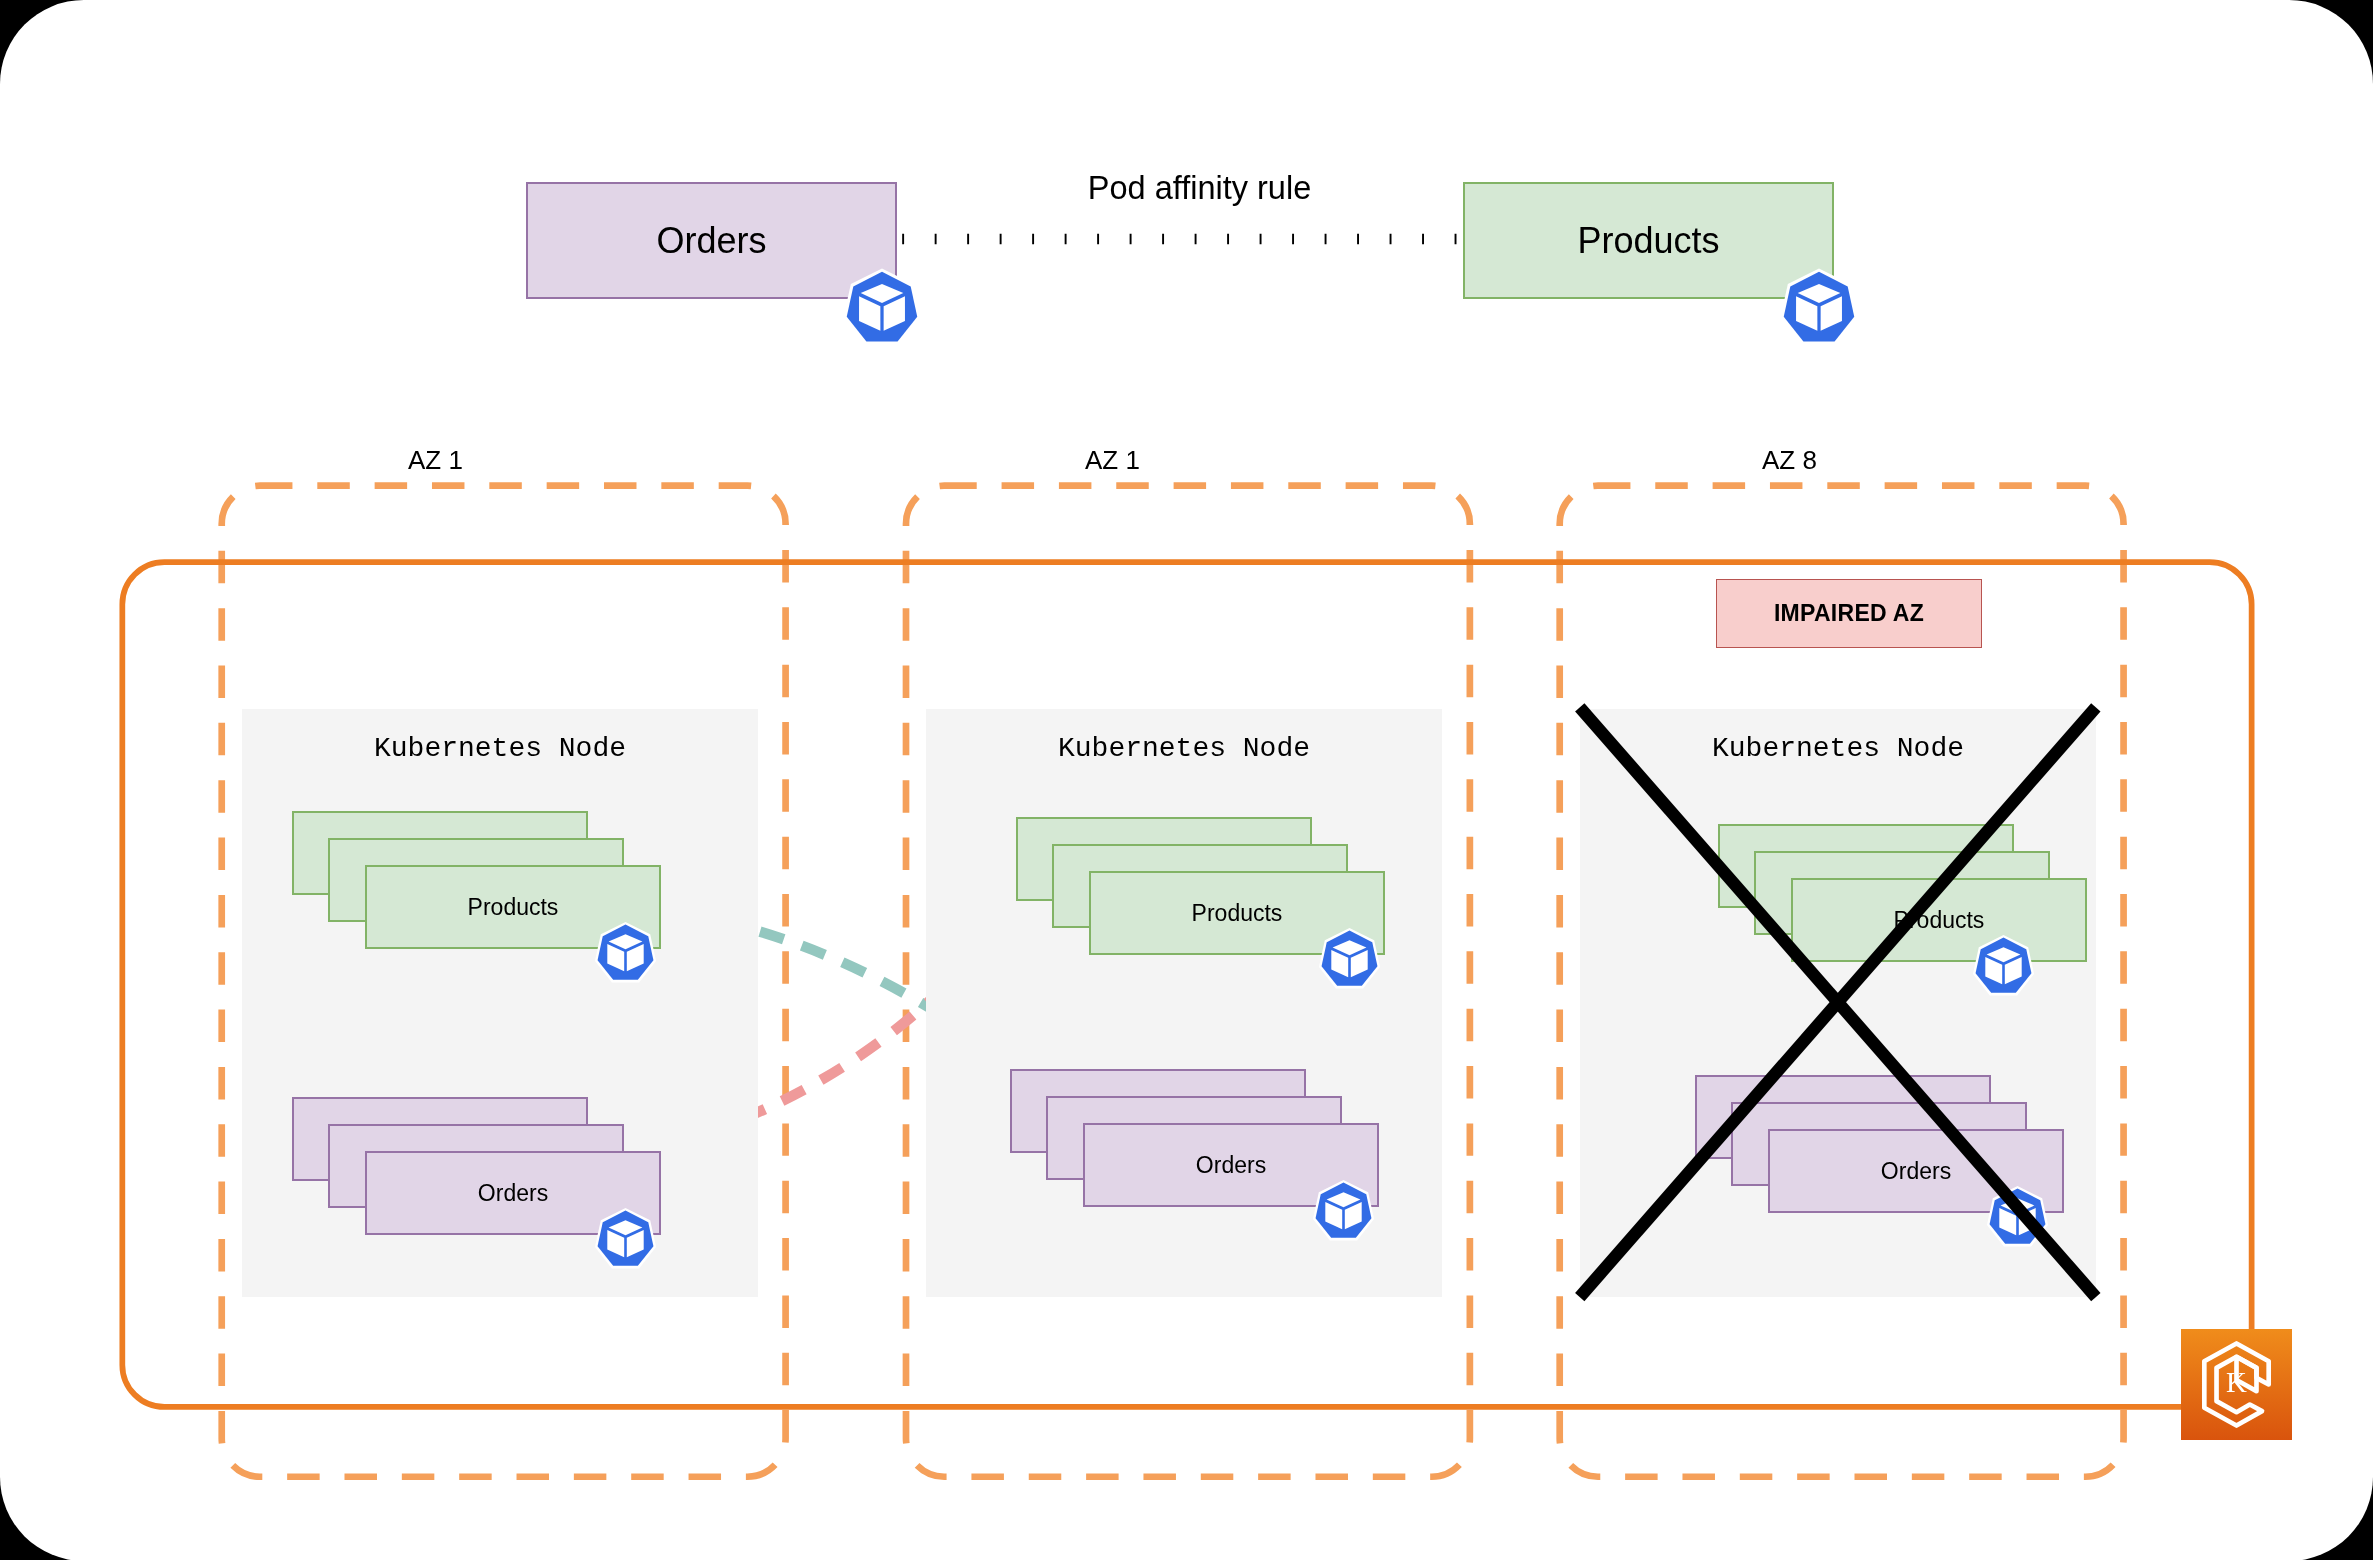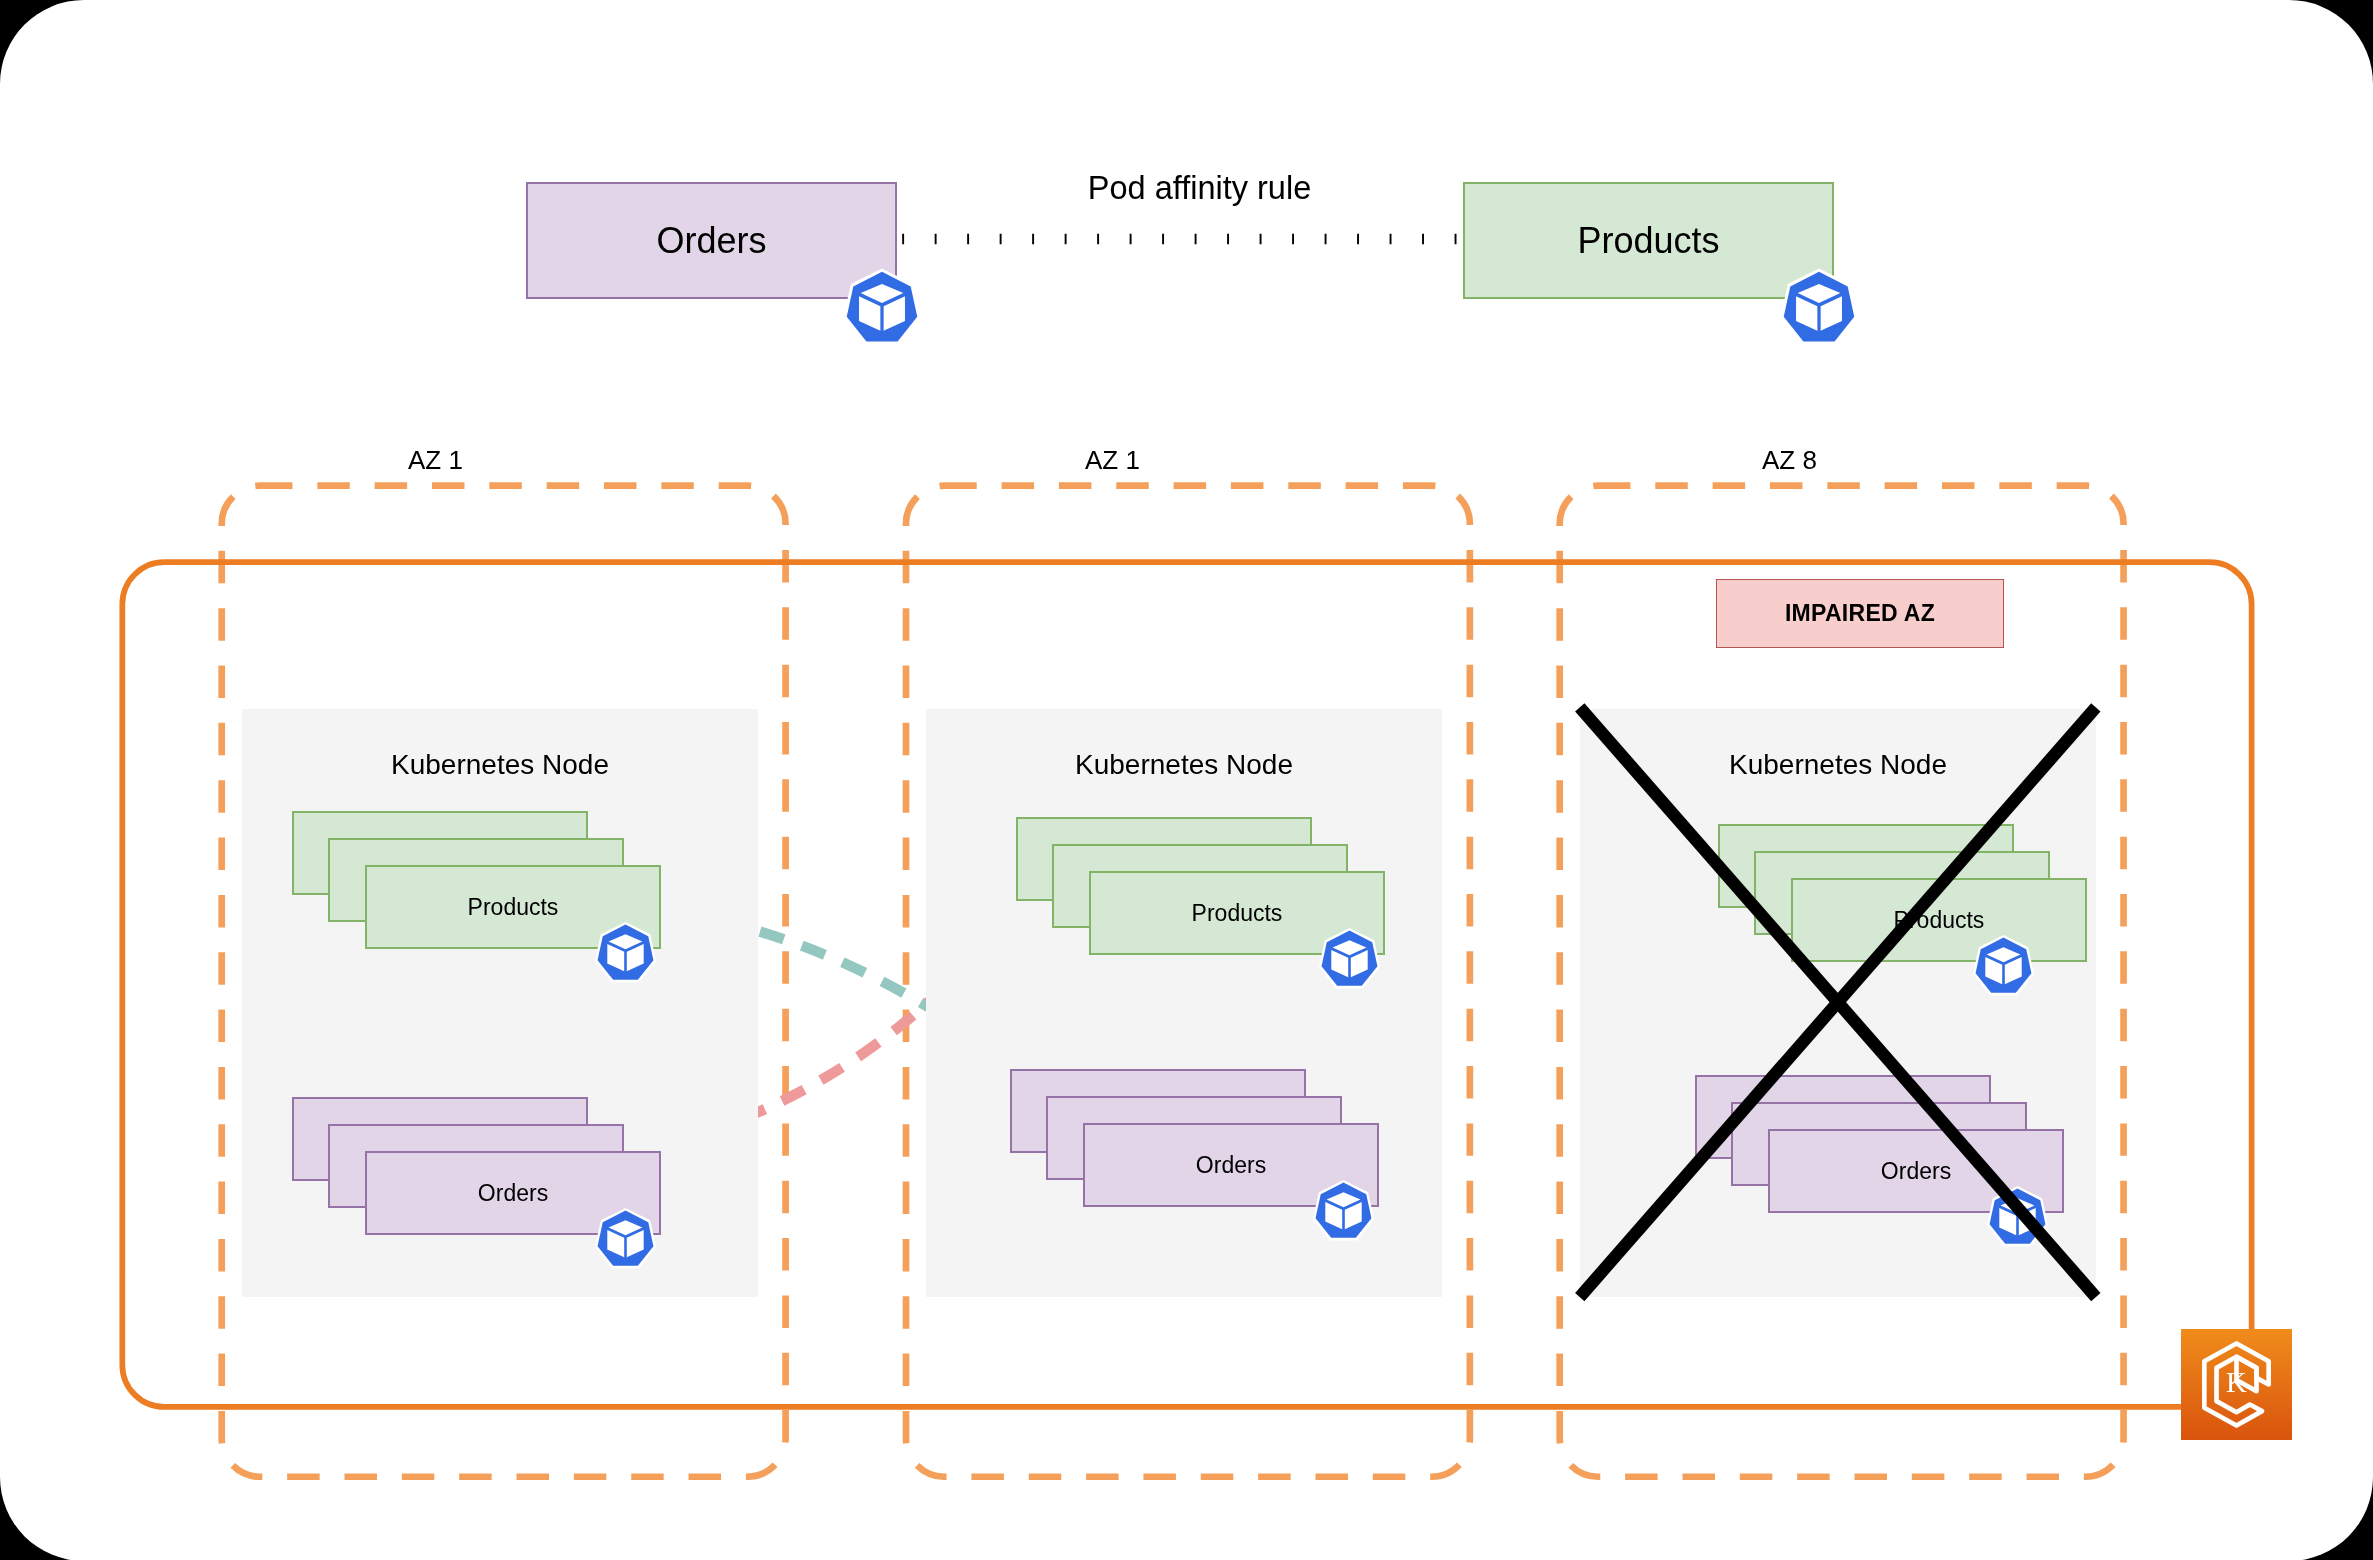--- a/index.html
+++ b/index.html
@@ -78,24 +78,25 @@
     box-sizing: border-box;
     width: 516px;
     height: 588px;
     background: #f4f4f4;
   }
   .node-1 { left: 242px; top: 709px; }
   .node-2 { left: 926px; top: 709px; }
   .node-3 { left: 1580px; top: 709px; }
   .node-title {
     position: absolute;
-    top: 40px; left: 0; right: 0;
+    top: 24px; left: 0; right: 0;
     text-align: center;
     font-size: 28px;
     color: #000000;
+    font-family: Liberation Mono, monospace;
   }
   
   .pod-stack { position: absolute; }
   .pod-card {
     position: absolute;
     box-sizing: border-box;
     width: 296px;
     height: 84px;
     border-width: 2.9px;
     border-style: solid;
@@ -113,21 +114,21 @@
     font-size: 23px;
     color: #000000;
   }
   
   .k8s-badge { position: absolute; width: 82px; height: 82px; }
   .k8s-badge.sm { width: 65px; height: 65px; }
   
   .impaired-badge {
     position: absolute;
     left: 1716px; top: 579px;
-    width: 288px; height: 69px;
+    width: 266px; height: 69px;
     box-sizing: border-box;
     background: #f8cecc;
     border: 1.9px solid #b85450;
     display: flex; align-items: center; justify-content: center;
     font-size: 23px;
     font-weight: bold;
     color: #000000;
     letter-spacing: 0.3px;
   }
   

